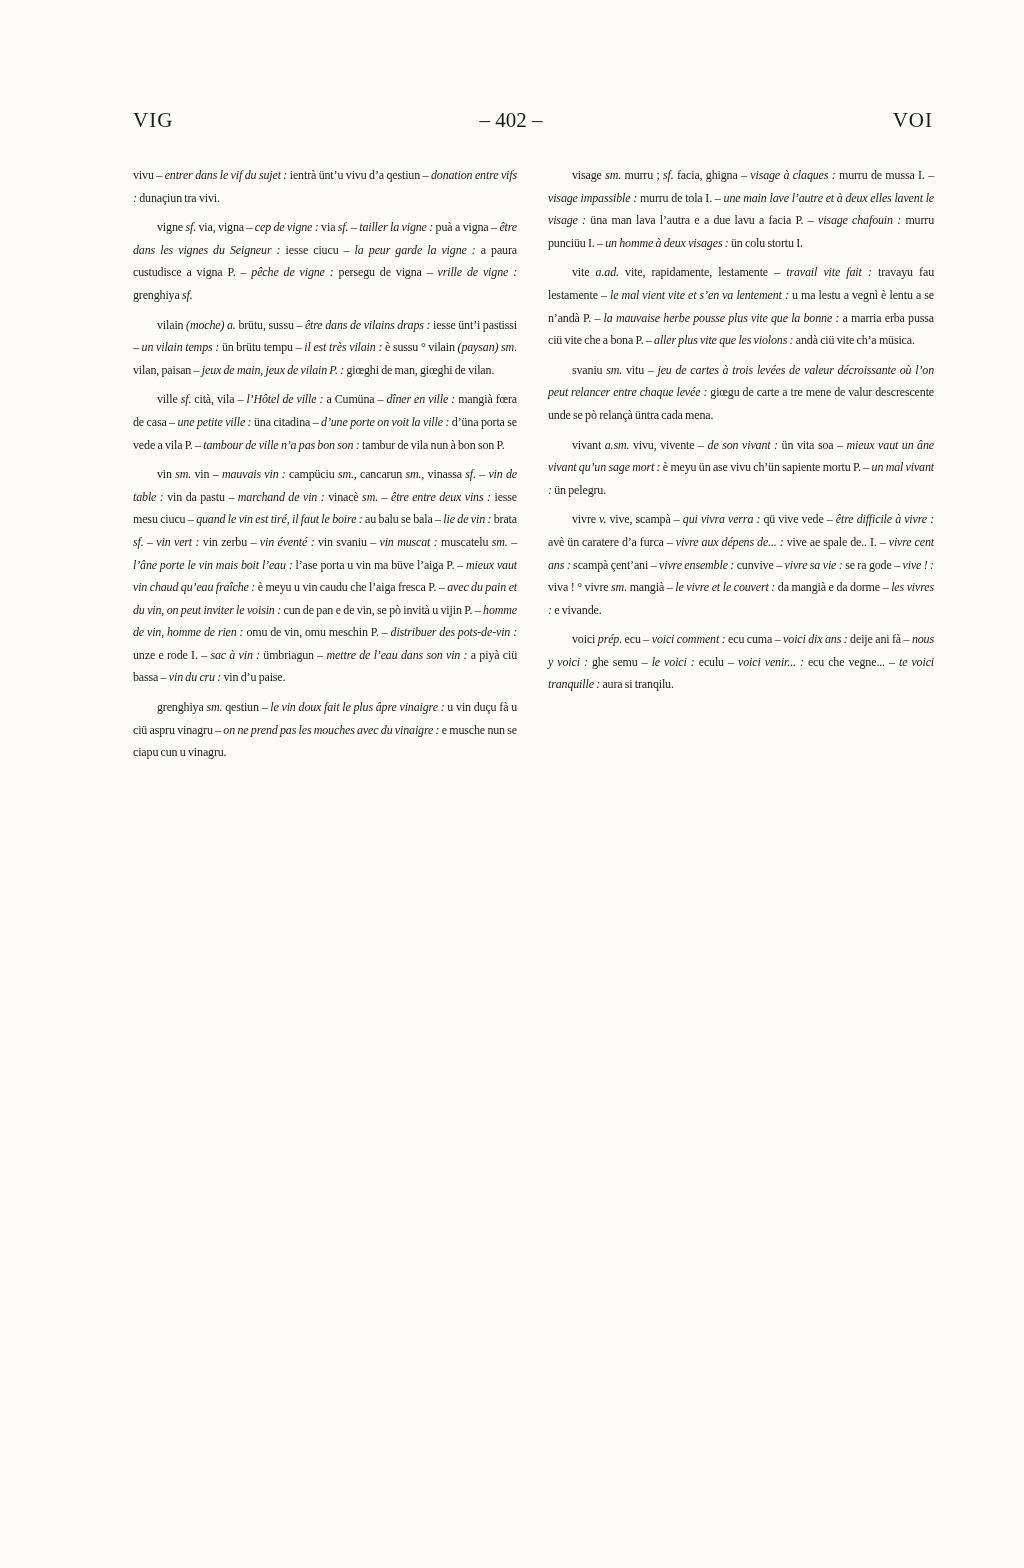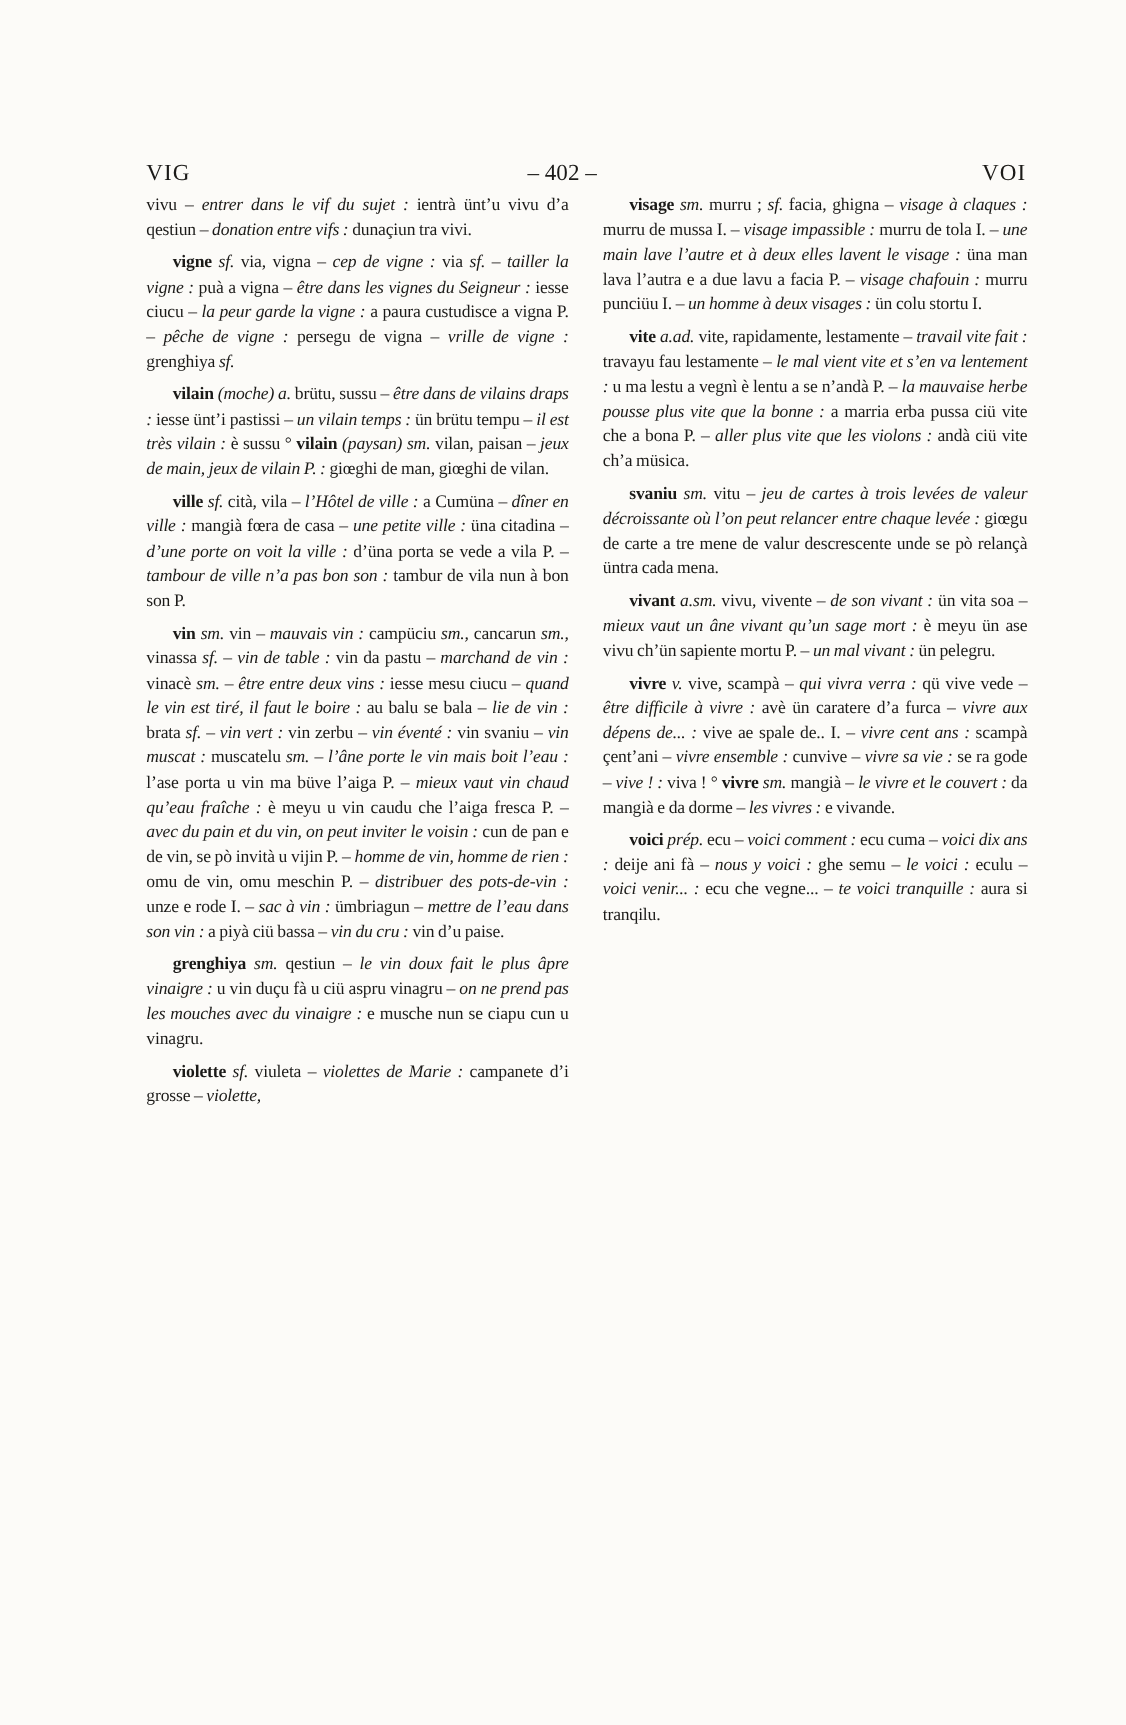--- a/index.html
+++ b/index.html
@@ -13,56 +13,55 @@
   }
   .header {
     position:absolute;
     left:133px; top:108px; width:800px;
     font-size:21px;
     display:flex;
     justify-content:space-between;
     align-items:baseline;
   }
   .header .gw { letter-spacing:1px; }
-  .header .pn { position:relative; left:-22px;margin-top:37px; }
+  .header .pn { position:relative; left:-22px; }
   .col {
-    position:absolute; top:176px;
-    font-size:16px;
+    position:absolute; top:164px;
+    font-size:12px;
     line-height:22.6px;
     text-align:justify;
     letter-spacing:-0.15px;
     word-spacing:-0.5px;
     hyphens:auto;
     -webkit-hyphens:auto;
   }
   .col-left  { left:133px; width:384px; }
   .col-right { left:548px; width:386px; }
   p.entry { margin:0; }
   p.entry + p.entry { margin-top:7px; }
   p.indent { text-indent:24px; }
   .ri  { font-style:italic; }
-  .rb  { font-weight:bold; }
+  .rb  { font-weight:normal; }
 </style>
 </head>
 <body>
 
 <div class="page">
   <div class="header">
     <span class="gw">VIG</span>
     <span class="pn">– 402 –</span>
     <span class="gw">VOI</span>
   </div>
   <div class="col col-left">
       <p class="entry"><span class="rn">vivu – </span><span class="ri">entrer dans le vif du sujet : </span><span class="rn">ientrà ünt’u vivu d’a qestiun – </span><span class="ri">donation entre vifs : </span><span class="rn">dunaçiun tra vivi.</span></p>
       <p class="entry indent"><span class="rb">vigne </span><span class="ri">sf. </span><span class="rn">via, vigna – </span><span class="ri">cep de vigne : </span><span class="rn">via </span><span class="ri">sf. – tailler la vigne : </span><span class="rn">puà a vigna – </span><span class="ri">être dans les vignes du Seigneur : </span><span class="rn">iesse ciucu – </span><span class="ri">la peur garde la vigne : </span><span class="rn">a paura custudisce a vigna P. – </span><span class="ri">pêche de vigne : </span><span class="rn">persegu de vigna – </span><span class="ri">vrille de vigne : </span><span class="rn">grenghiya </span><span class="ri">sf.</span></p>
       <p class="entry indent"><span class="rb">vilain </span><span class="ri">(moche) a. </span><span class="rn">brütu, sussu – </span><span class="ri">être dans de vilains draps : </span><span class="rn">iesse ünt’i pastissi – </span><span class="ri">un vilain temps : </span><span class="rn">ün brütu tempu – </span><span class="ri">il est très vilain : </span><span class="rn">è sussu ° </span><span class="rb">vilain </span><span class="ri">(paysan) sm. </span><span class="rn">vilan, paisan – </span><span class="ri">jeux de main, jeux de vilain P. : </span><span class="rn">giœghi de man, giœghi de vilan.</span></p>
       <p class="entry indent"><span class="rb">ville </span><span class="ri">sf. </span><span class="rn">cità, vila – </span><span class="ri">l’Hôtel de ville : </span><span class="rn">a Cumüna – </span><span class="ri">dîner en ville : </span><span class="rn">mangià fœra de casa – </span><span class="ri">une petite ville : </span><span class="rn">üna citadina – </span><span class="ri">d’une porte on voit la ville : </span><span class="rn">d’üna porta se vede a vila P. – </span><span class="ri">tambour de ville n’a pas bon son : </span><span class="rn">tambur de vila nun à bon son P.</span></p>
       <p class="entry indent"><span class="rb">vin </span><span class="ri">sm. </span><span class="rn">vin – </span><span class="ri">mauvais vin : </span><span class="rn">campüciu </span><span class="ri">sm., </span><span class="rn">cancarun </span><span class="ri">sm., </span><span class="rn">vinassa </span><span class="ri">sf. – vin de table : </span><span class="rn">vin da pastu – </span><span class="ri">marchand de vin : </span><span class="rn">vinacè </span><span class="ri">sm. – être entre deux vins : </span><span class="rn">iesse mesu ciucu – </span><span class="ri">quand le vin est tiré, il faut le boire : </span><span class="rn">au balu se bala – </span><span class="ri">lie de vin : </span><span class="rn">brata </span><span class="ri">sf. – vin vert : </span><span class="rn">vin zerbu – </span><span class="ri">vin éventé : </span><span class="rn">vin svaniu – </span><span class="ri">vin muscat : </span><span class="rn">muscatelu </span><span class="ri">sm. – l’âne porte le vin mais boit l’eau : </span><span class="rn">l’ase porta u vin ma büve l’aiga P. – </span><span class="ri">mieux vaut vin chaud qu’eau fraîche : </span><span class="rn">è meyu u vin caudu che l’aiga fresca P. – </span><span class="ri">avec du pain et du vin, on peut inviter le voisin : </span><span class="rn">cun de pan e de vin, se pò invità u vijin P. – </span><span class="ri">homme de vin, homme de rien : </span><span class="rn">omu de vin, omu meschin P. – </span><span class="ri">distribuer des pots-de-vin : </span><span class="rn">unze e rode I. – </span><span class="ri">sac à vin : </span><span class="rn">ümbriagun – </span><span class="ri">mettre de l’eau dans son vin : </span><span class="rn">a piyà ciü bassa – </span><span class="ri">vin du cru : </span><span class="rn">vin d’u paise.</span></p>
       <p class="entry indent"><span class="rb">grenghiya </span><span class="ri">sm. </span><span class="rn">qestiun – </span><span class="ri">le vin doux fait le plus âpre vinaigre : </span><span class="rn">u vin duçu fà u ciü aspru vinagru – </span><span class="ri">on ne prend pas les mouches avec du vinaigre : </span><span class="rn">e musche nun se ciapu cun u vinagru.</span></p>
-      <p class="entry indent"><span class="rb">violette </span><span class="ri">sf. </span><span class="rn">viuleta – </span><span class="ri">violettes de Marie : </span><span class="rn">campanete d’i grosse – </span><span class="ri">violette,</span></p>
     </div>
   <div class="col col-right">
       <p class="entry indent"><span class="rb">visage </span><span class="ri">sm. </span><span class="rn">murru ; </span><span class="ri">sf. </span><span class="rn">facia, ghigna – </span><span class="ri">visage à claques : </span><span class="rn">murru de mussa I. – </span><span class="ri">visage impassible : </span><span class="rn">murru de tola I. – </span><span class="ri">une main lave l’autre et à deux elles lavent le visage : </span><span class="rn">üna man lava l’autra e a due lavu a facia P. – </span><span class="ri">visage chafouin : </span><span class="rn">murru punciüu I. – </span><span class="ri">un homme à deux visages : </span><span class="rn">ün colu stortu I.</span></p>
       <p class="entry indent"><span class="rb">vite </span><span class="ri">a.ad. </span><span class="rn">vite, rapidamente, lestamente – </span><span class="ri">travail vite fait : </span><span class="rn">travayu fau lestamente – </span><span class="ri">le mal vient vite et s’en va lentement : </span><span class="rn">u ma lestu a vegnì è lentu a se n’andà P. – </span><span class="ri">la mauvaise herbe pousse plus vite que la bonne : </span><span class="rn">a marria erba pussa ciü vite che a bona P. – </span><span class="ri">aller plus vite que les violons : </span><span class="rn">andà ciü vite ch’a müsica.</span></p>
       <p class="entry indent"><span class="rb">svaniu </span><span class="ri">sm. </span><span class="rn">vitu – </span><span class="ri">jeu de cartes à trois levées de valeur décroissante où l’on peut relancer entre chaque levée : </span><span class="rn">giœgu de carte a tre mene de valur descrescente unde se pò relançà üntra cada mena.</span></p>
       <p class="entry indent"><span class="rb">vivant </span><span class="ri">a.sm. </span><span class="rn">vivu, vivente – </span><span class="ri">de son vivant : </span><span class="rn">ün vita soa – </span><span class="ri">mieux vaut un âne vivant qu’un sage mort : </span><span class="rn">è meyu ün ase vivu ch’ün sapiente mortu P. – </span><span class="ri">un mal vivant : </span><span class="rn">ün pelegru.</span></p>
       <p class="entry indent"><span class="rb">vivre </span><span class="ri">v. </span><span class="rn">vive, scampà – </span><span class="ri">qui vivra verra : </span><span class="rn">qü vive vede – </span><span class="ri">être difficile à vivre : </span><span class="rn">avè ün caratere d’a furca – </span><span class="ri">vivre aux dépens de... : </span><span class="rn">vive ae spale de.. I. – </span><span class="ri">vivre cent ans : </span><span class="rn">scampà çent’ani – </span><span class="ri">vivre ensemble : </span><span class="rn">cunvive – </span><span class="ri">vivre sa vie : </span><span class="rn">se ra gode – </span><span class="ri">vive ! : </span><span class="rn">viva ! ° </span><span class="rb">vivre </span><span class="ri">sm. </span><span class="rn">mangià – </span><span class="ri">le vivre et le couvert : </span><span class="rn">da mangià e da dorme – </span><span class="ri">les vivres : </span><span class="rn">e vivande.</span></p>
       <p class="entry indent"><span class="rb">voici </span><span class="ri">prép. </span><span class="rn">ecu – </span><span class="ri">voici comment : </span><span class="rn">ecu cuma – </span><span class="ri">voici dix ans : </span><span class="rn">deije ani fà – </span><span class="ri">nous y voici : </span><span class="rn">ghe semu – </span><span class="ri">le voici : </span><span class="rn">eculu – </span><span class="ri">voici venir... : </span><span class="rn">ecu che vegne... – </span><span class="ri">te voici tranquille : </span><span class="rn">aura si tranqilu.</span></p>
     </div>
 </div>

